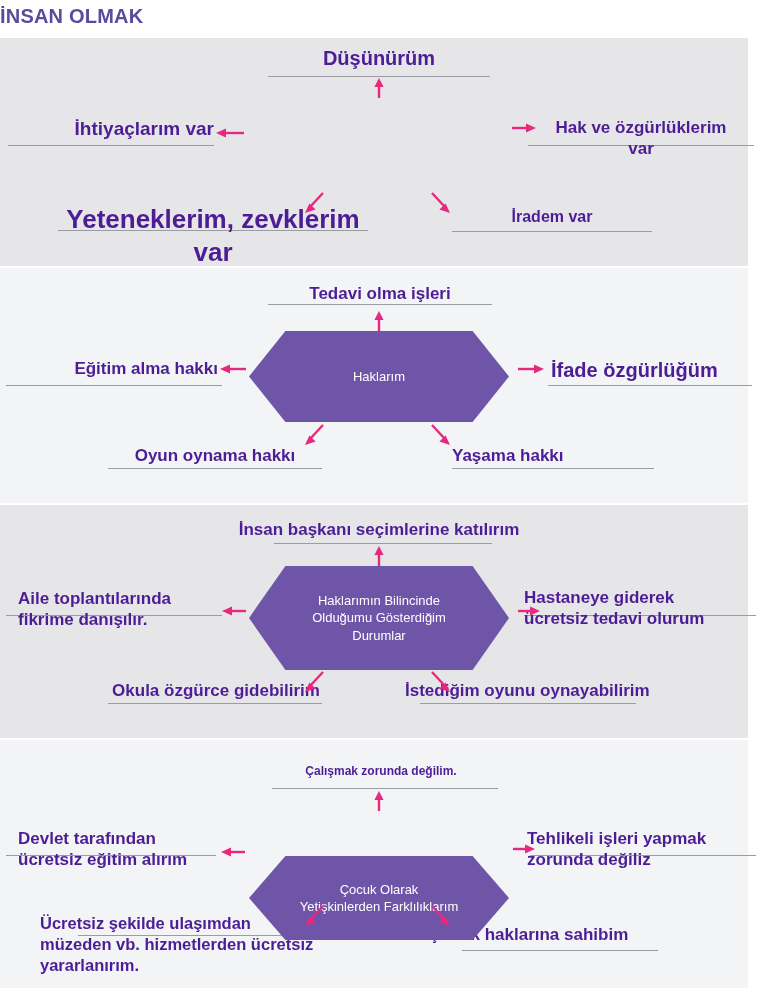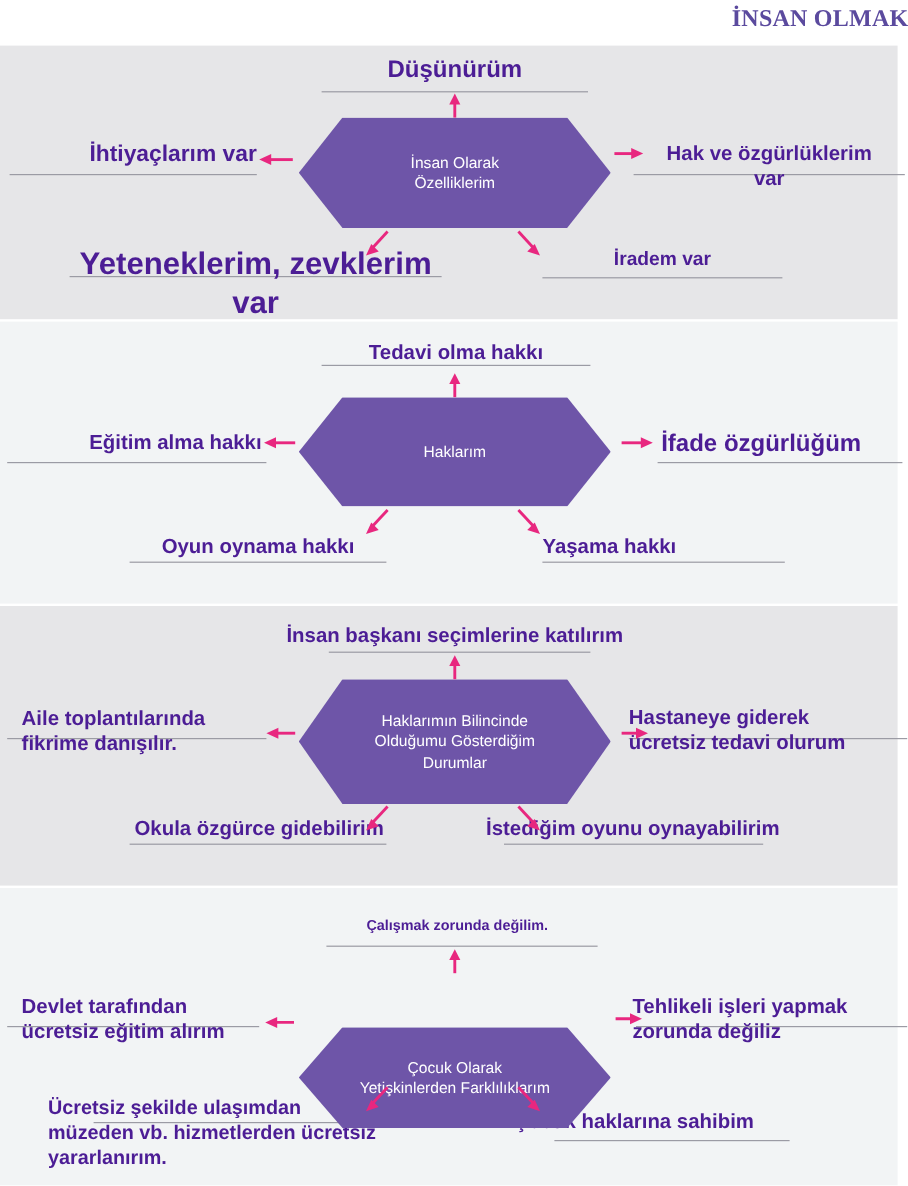--- a/index.html
+++ b/index.html
@@ -19,26 +19,25 @@
     height: 988px;
     background: #ffffff;
   }
 
   
   .page-title {
     position: absolute;
     left: 0;
     top: 5px;
     width: 757px;
-    text-align: right;
+    text-align: left;
     font-size: 20px;
     font-weight: bold;
     color: #5b4a9e;
     letter-spacing: 0.2px;
-    font-family: Liberation Serif, serif;
   }
 
   
   .band {
     position: absolute;
     left: 0;
     width: 748px;
   }
   .band.shade-a { background: #e6e6e8; }
   .band.shade-b { background: #f2f4f5; }
@@ -113,24 +112,20 @@
   <div class="leaf center" style="left:528px; top:117px; width:226px; font-size:17px;">Hak ve özgürlüklerim
 var</div>
 
   <div class="rule" style="left:58px; top:230px; width:310px;"></div>
   <div class="leaf center" style="left:48px; top:203px; width:330px; font-size:26px;">Yeteneklerim, zevklerim
 var</div>
 
   <div class="rule" style="left:452px; top:231px; width:200px;"></div>
   <div class="leaf center" style="left:452px; top:207px; width:200px; font-size:16px;">İradem var</div>
 
-  <div class="hex" style="left:249px; top:98px; width:260px; height:92px;">
-    <span class="hex-label">İnsan Olarak
-Özelliklerim</span>
-  </div>
 
   <div class="arrow" style="left:371px; top:78px;">
     <svg width="16" height="20" viewBox="0 0 16 20">
       <path d="M8 20 L8 7" stroke="#e8277f" stroke-width="2.4" fill="none"></path>
       <path d="M8 0 L12.6 9 L3.4 9 Z" fill="#e8277f"></path>
     </svg>
   </div>
   <div class="arrow" style="left:216px; top:125px;">
     <svg width="28" height="16" viewBox="0 0 28 16">
       <path d="M28 8 L9 8" stroke="#e8277f" stroke-width="2.4" fill="none"></path>
@@ -152,21 +147,21 @@
   <div class="arrow" style="left:428px; top:192px;">
     <svg width="24" height="24" viewBox="0 0 24 24">
       <path d="M4 1 L17 15" stroke="#e8277f" stroke-width="2.4" fill="none"></path>
       <path d="M22 21 L11.4 17.6 L17.6 11.4 Z" fill="#e8277f"></path>
     </svg>
   </div>
 
   <div id="band-2" class="band shade-b"></div>
 
   <div class="rule" style="left:268px; top:304px; width:224px;"></div>
-  <div class="leaf center" style="left:258px; top:283px; width:244px; font-size:17px;">Tedavi olma hakkı</div>
+  <div class="leaf center" style="left:258px; top:283px; width:244px; font-size:17px;">Tedavi olma işleri</div>
 
   <div class="rule" style="left:6px; top:385px; width:216px;"></div>
   <div class="leaf right" style="left:6px; top:358px; width:212px; font-size:17px;">Eğitim alma hakkı</div>
 
   <div class="rule" style="left:548px; top:385px; width:204px;"></div>
   <div class="leaf left" style="left:551px; top:358px; width:206px; font-size:20px;">İfade özgürlüğüm</div>
 
   <div class="rule" style="left:108px; top:468px; width:214px;"></div>
   <div class="leaf center" style="left:102px; top:445px; width:226px; font-size:17px;">Oyun oynama hakkı</div>
 

